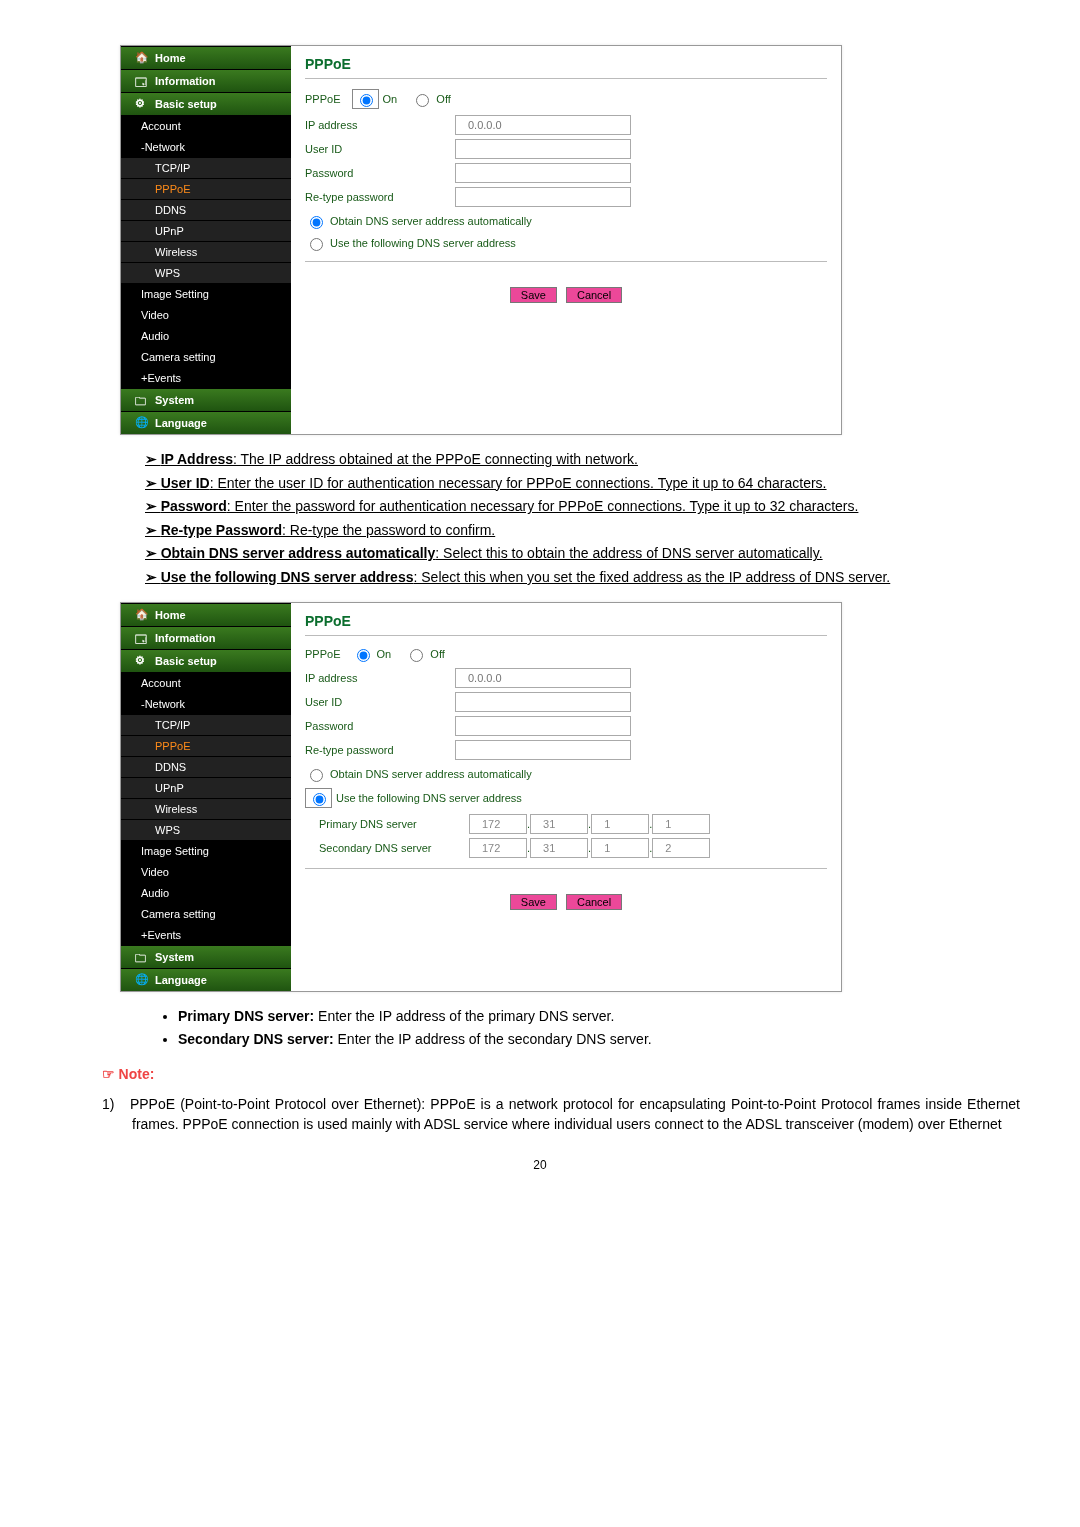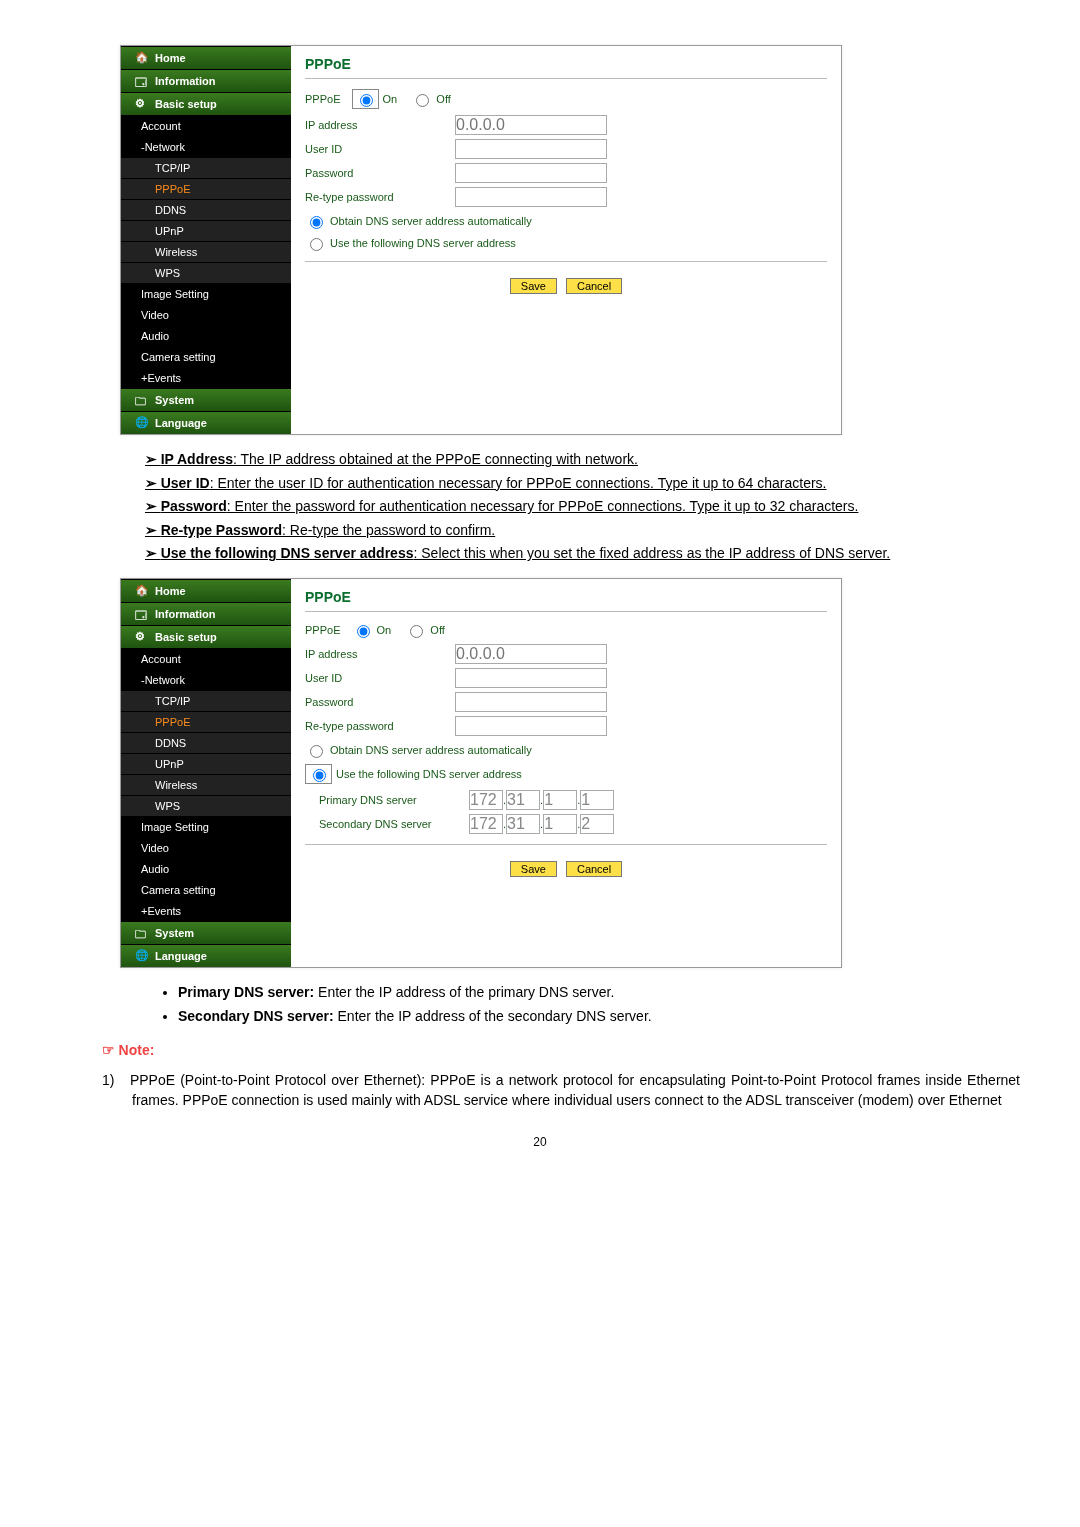--- a/index.html
+++ b/index.html
@@ -54,36 +54,36 @@
   padding-bottom: 6px;
   border-bottom: 1px solid #bbb;
   margin-bottom: 10px;
 }
 .form-row { display: flex; align-items: center; margin: 4px 0; }
 .form-label { width: 150px; }
 .txt {
   border: 1px solid #aaa;
   height: 18px;
   width: 150px;
-  font-size: 16px;
-  padding: 0 0;
+  font-size: 11px;
+  padding: 0 12px;
   color: #888;
 }
 .txt-sm { width: 32px; }
 .radio { margin-right: 3px; }
 .radio-line { margin: 6px 0; display: flex; align-items: center; gap: 4px; }
 .radio-box { border: 1px solid #888; padding: 1px 2px; display: inline-flex; align-items: center; }
 .hr2 { border: none; border-top: 1px solid #bbb; margin: 10px 0 8px 0; }
 .btns { text-align: center; margin-top: 6px; }
 .btn {
   border: 1px solid #777;
-  background: #fde047;
+  background: #ec4899;
   font-size: 11px;
   padding: 1px 10px;
-  margin: 8px 3px;
+  margin: 17px 3px;
 }
 .indent { padding-left: 14px; }
 .bullets { list-style: none; padding-left: 85px; margin: 8px 0 14px 0; }
 .bullets > li::before { content: "➢ "; font-weight: bold; }
 .bullets > li { margin: 4px 0; text-align: justify; line-height: 1.4; text-decoration: underline; }
 .subbullets { list-style: disc; padding-left: 118px; margin: 10px 0 16px 0; }
 .subbullets > li { margin: 4px 0; line-height: 1.4; }
 .note-hd { color: #ef4444; font-weight: bold; margin: 6px 0 4px 42px; }
 .note-hd .hand { margin-right: 4px; }
 .numlist { list-style: none; padding-left: 42px; margin: 12px 0; }
@@ -170,20 +170,21 @@
       <button class="btn">Cancel</button>
     </div>
   </div>
 </div>
 
 <ul class="bullets">
   <li><b>IP Address</b><span>: The IP address obtained at the PPPoE connecting with network.</span></li>
   <li><b>User ID</b><span>: Enter the user ID for authentication necessary for PPPoE connections. Type it up to 64 characters.</span></li>
   <li><b>Password</b><span>: Enter the password for authentication necessary for PPPoE connections. Type it up to 32 characters.</span></li>
   <li><b>Re-type Password</b><span>: Re-type the password to confirm.</span></li>
+  <li><b>Obtain DNS server address automatically</b><span>: Select this to obtain the address of DNS server automatically.</span></li>
   <li><b>Use the following DNS server address</b><span>: Select this when you set the fixed address as the IP address of DNS server.</span></li>
 </ul>
 
 <div class="screenshot">
   <div class="sidebar">
     <div class="side-row side-head">
         <span class="ico">🏠</span>
         <span>Home</span>
       </div>
     <div class="side-row side-head">

